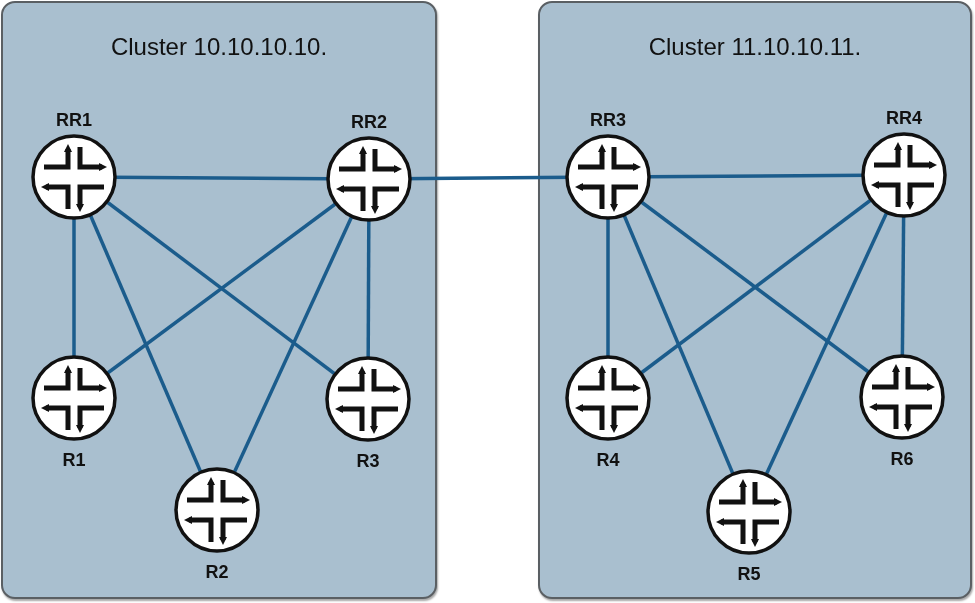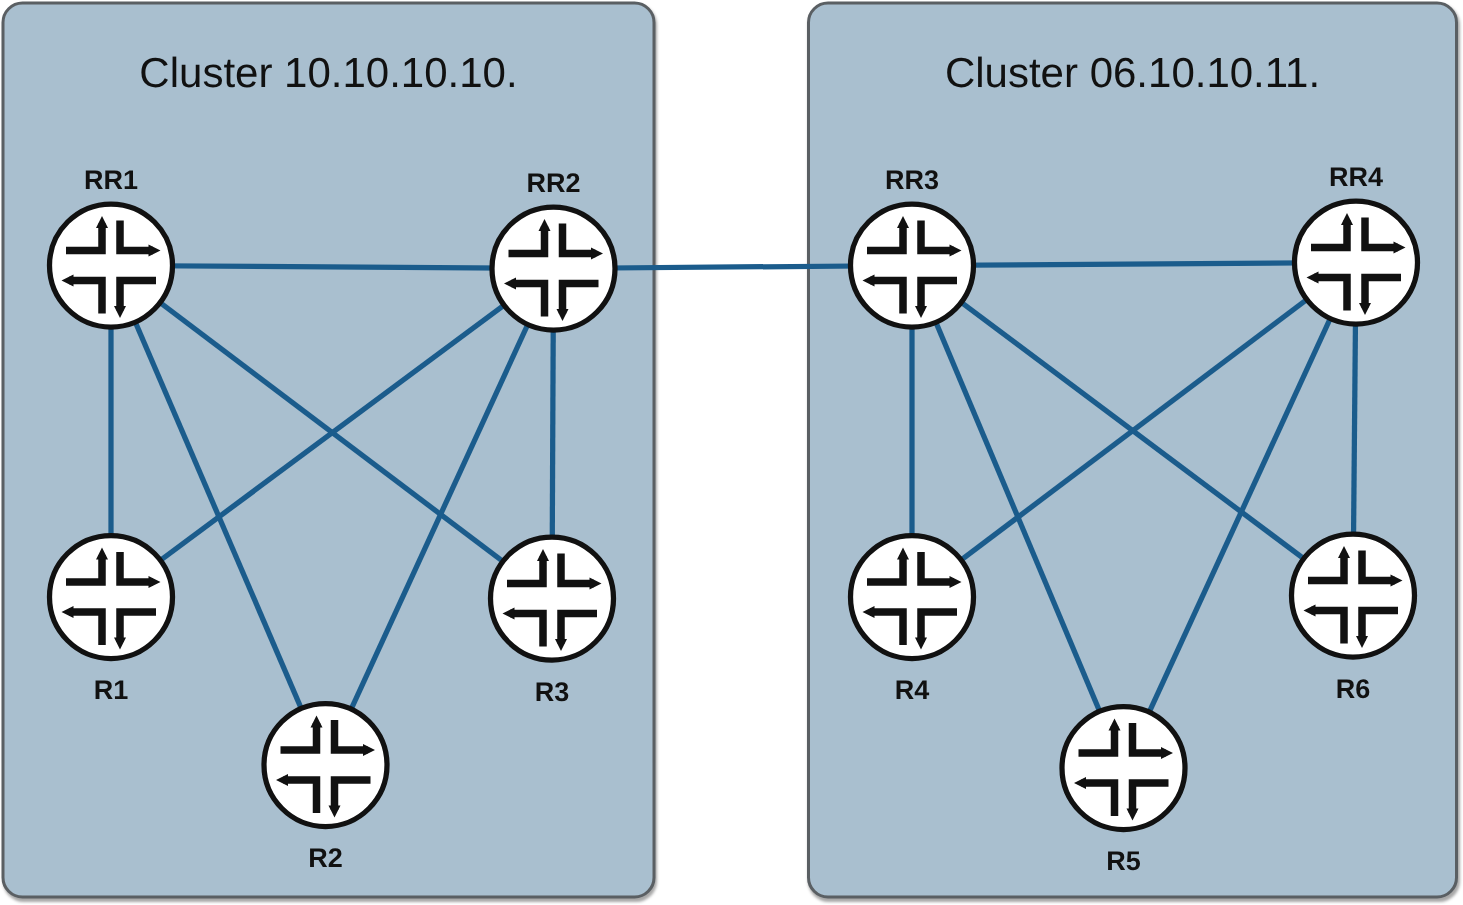--- a/index.html
+++ b/index.html
@@ -4,33 +4,33 @@
 <style>
   html, body { margin: 0; padding: 0; background: #ffffff; }
   body { width: 975px; height: 603px; position: relative; overflow: hidden;
          font-family: "Liberation Sans", sans-serif; }
   .cluster { position: absolute; top: 1px; height: 598px; box-sizing: border-box;
              background: #a9bfcf; border: 2px solid #5a5f63; border-radius: 14px;
              box-shadow: 1px 2px 2px rgba(0,0,0,0.35); }
   #cluster-left { left: 1px; width: 436px; }
   #cluster-right { left: 538px; width: 434px; }
   .cluster-title { position: absolute; top: 30px; left: 0; right: 0; text-align: center;
-                   font-size: 28px; color: #111; }
+                   font-size: 24px; color: #111; }
   svg#net { position: absolute; left: 0; top: 0; width: 975px; height: 603px; }
   .node-label { font-family: "Liberation Sans", sans-serif; font-size: 18px; font-weight: bold;
                 fill: #111; text-anchor: middle; }
 </style>
 </head>
 <body>
 
 <div class="cluster" id="cluster-left">
   <div class="cluster-title">Cluster 10.10.10.10.</div>
 </div>
 <div class="cluster" id="cluster-right">
-  <div class="cluster-title">Cluster 06.10.10.11.</div>
+  <div class="cluster-title">Cluster 11.10.10.11.</div>
 </div>
 
 <svg id="net" xmlns="http://www.w3.org/2000/svg">
   <g id="links-layer">
       <line x1="74" y1="177" x2="369" y2="179" stroke="#1b5c8c" stroke-width="3.5"></line>
       <line x1="74" y1="177" x2="74" y2="398" stroke="#1b5c8c" stroke-width="3.5"></line>
       <line x1="74" y1="177" x2="217" y2="510" stroke="#1b5c8c" stroke-width="3.5"></line>
       <line x1="74" y1="177" x2="368" y2="399" stroke="#1b5c8c" stroke-width="3.5"></line>
       <line x1="369" y1="179" x2="74" y2="398" stroke="#1b5c8c" stroke-width="3.5"></line>
       <line x1="369" y1="179" x2="217" y2="510" stroke="#1b5c8c" stroke-width="3.5"></line>

